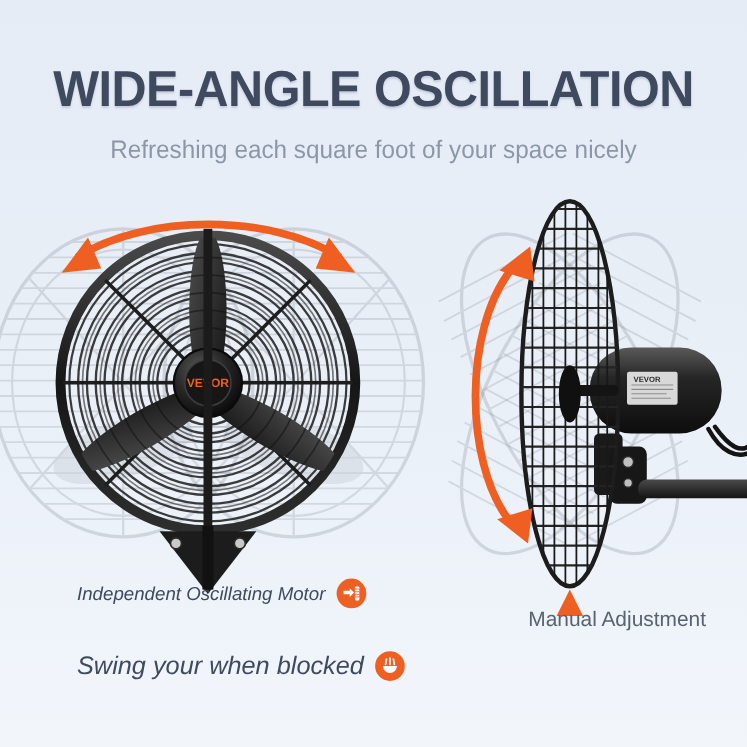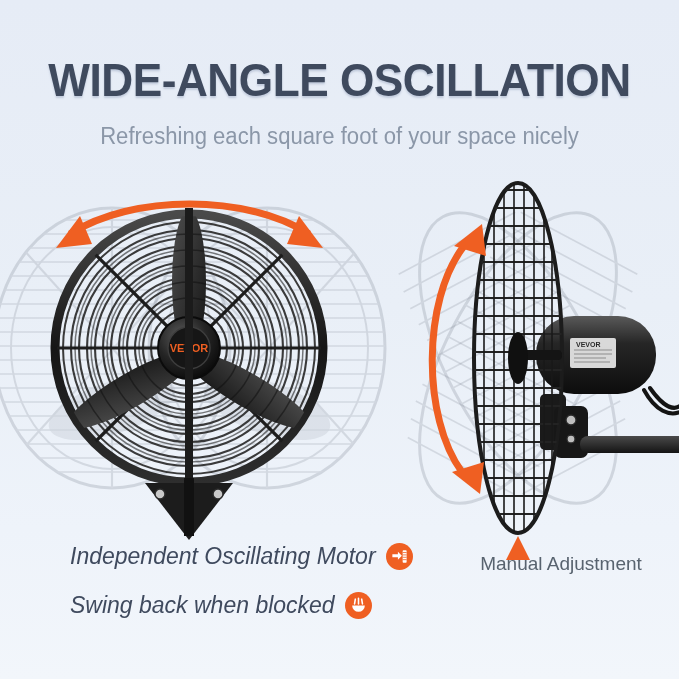--- a/index.html
+++ b/index.html
@@ -29,21 +29,21 @@
     position:absolute;left:0;top:121px;width:679px;text-align:center;
     font-size:23px;line-height:30px;font-weight:400;
     color:#8b97a8;transform:scaleX(.96);white-space:nowrap;
   }
 
   
   .cap{
     position:absolute;font-style:italic;color:#3f4a5e;white-space:nowrap;
     display:flex;align-items:center;gap:10px;
   }
-  .cap-a{left:70px;top:543px;font-size:23px;}
+  .cap-a{left:70px;top:526px;font-size:17px;}
   .cap-b{left:70px;top:592px;font-size:23px;}
   .cap-right{
     position:absolute;left:466px;top:553px;width:190px;text-align:center;
     font-size:19px;color:#58636f;font-style:normal;white-space:nowrap;
   }
   .badge{
     width:27px;height:27px;border-radius:50%;
     background:#ef5f22;flex:0 0 27px;
     display:flex;align-items:center;justify-content:center;
   }
@@ -396,21 +396,21 @@
           <line x1="16" y1="7" x2="21" y2="7"></line>
           <line x1="16" y1="10" x2="21" y2="10"></line>
           <line x1="16" y1="13" x2="21" y2="13"></line>
           <line x1="16" y1="16" x2="21" y2="16"></line>
         </g>
       </svg>
     </span>
   </div>
 
   <div class="cap cap-b">
-    <span>Swing back when blocked</span>
+    <span>Swing your when blocked</span>
     <span class="badge">
       <svg width="19" height="19" viewBox="0 0 24 24">
         <g stroke="#ffffff" stroke-width="2" stroke-linecap="round" fill="none">
           <line x1="8" y1="4" x2="7" y2="10"></line>
           <line x1="12" y1="3" x2="12" y2="10"></line>
           <line x1="16" y1="4" x2="17" y2="10"></line>
         </g>
         <path d="M4 12 h16 a8 8 0 0 1 -16 0 z" fill="#ffffff"></path>
       </svg>
     </span>

